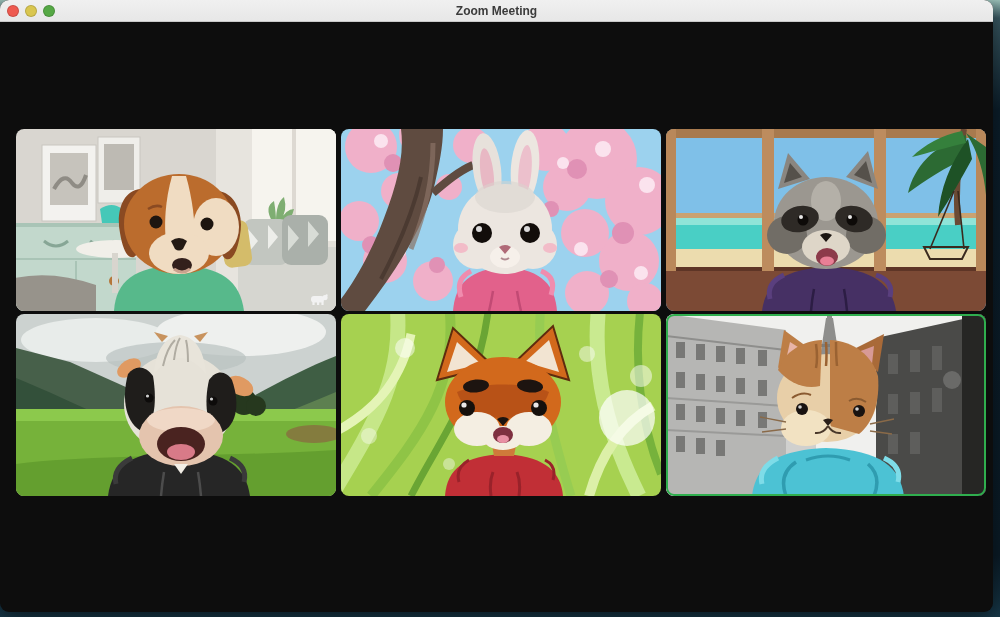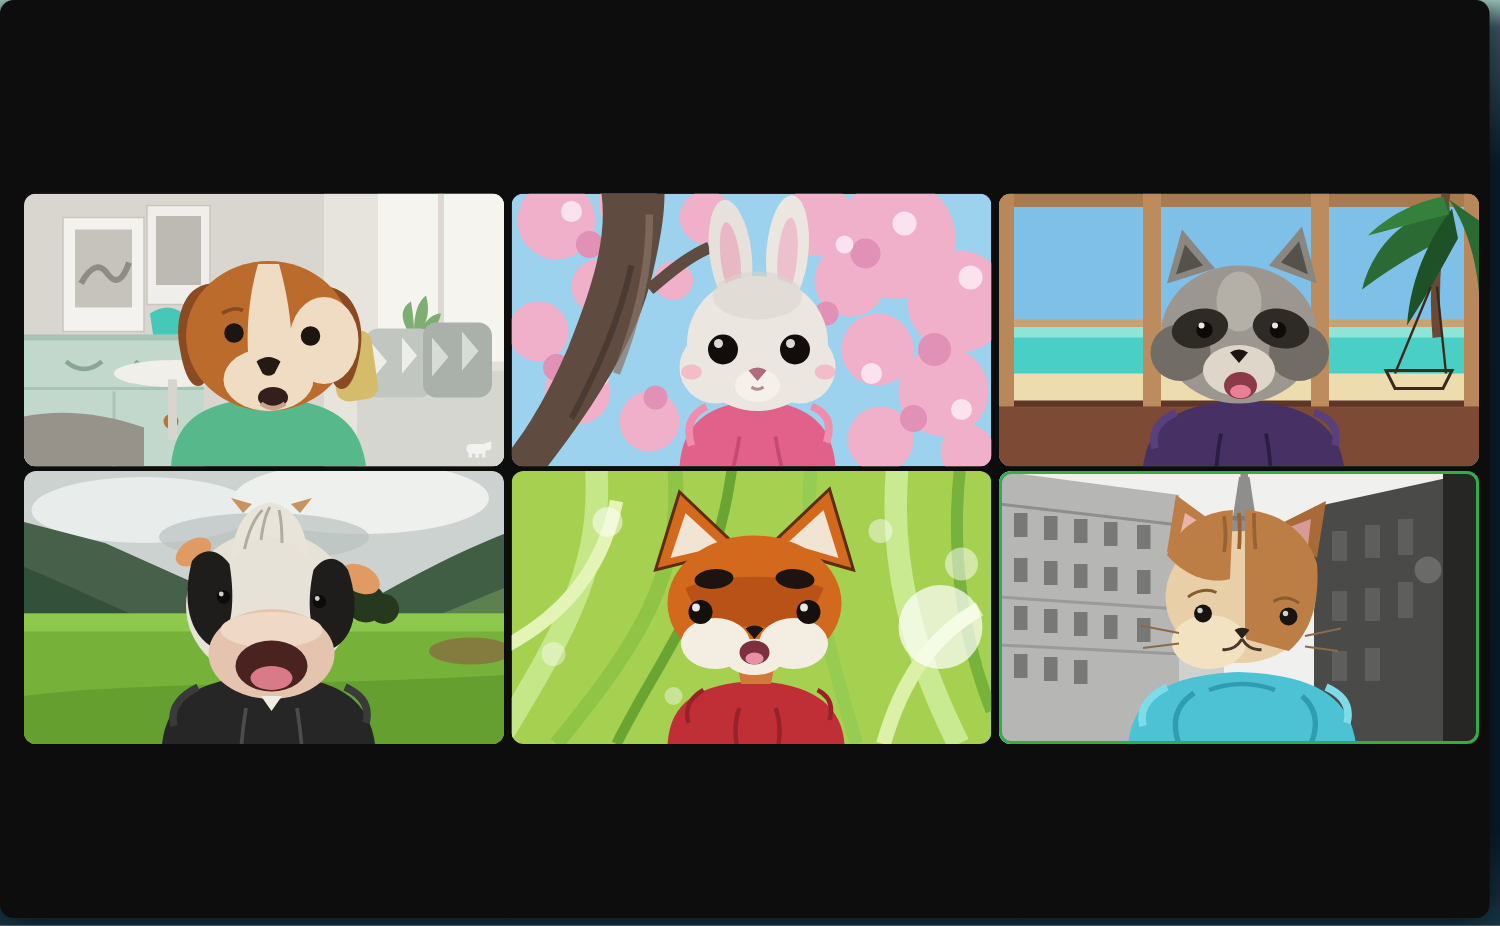--- a/index.html
+++ b/index.html
@@ -30,20 +30,28 @@
   .r1 { top:107px; } .r2 { top:292px; }   
   .tile.active-speaker::after { content:''; position:absolute; inset:0;
     border:2px solid var(--active-border,#2fae4e); border-radius:8px; pointer-events:none; }
 </style>
 </head>
 <body>
 
 <div class="stage" style="background-color: rgb(12, 31, 44);">
   <div class="app-window">
 
+    <div class="titlebar">
+      <div class="traffic">
+        <span class="dot" style="background: rgb(238, 90, 80);"></span>
+        <span class="dot" style="background: rgb(217, 198, 79);"></span>
+        <span class="dot" style="background: rgb(85, 168, 69);"></span>
+      </div>
+      <div class="win-title" style="color: rgb(59, 59, 59);">Zoom Meeting</div>
+    </div>
 
     <div class="gallery">
 
       <div class="tile c1 r1" style="--outfit: #57b98b;">
         <svg viewBox="0 0 320 182">
           <rect width="320" height="182" fill="#d9d6d0"></rect>
           <rect x="200" width="120" height="182" fill="#e7e4de"></rect>
 
           <rect x="236" y="0" width="84" height="118" fill="#f6f4ee"></rect>
           <rect x="276" y="0" width="4" height="118" fill="#ddd9d2"></rect>

